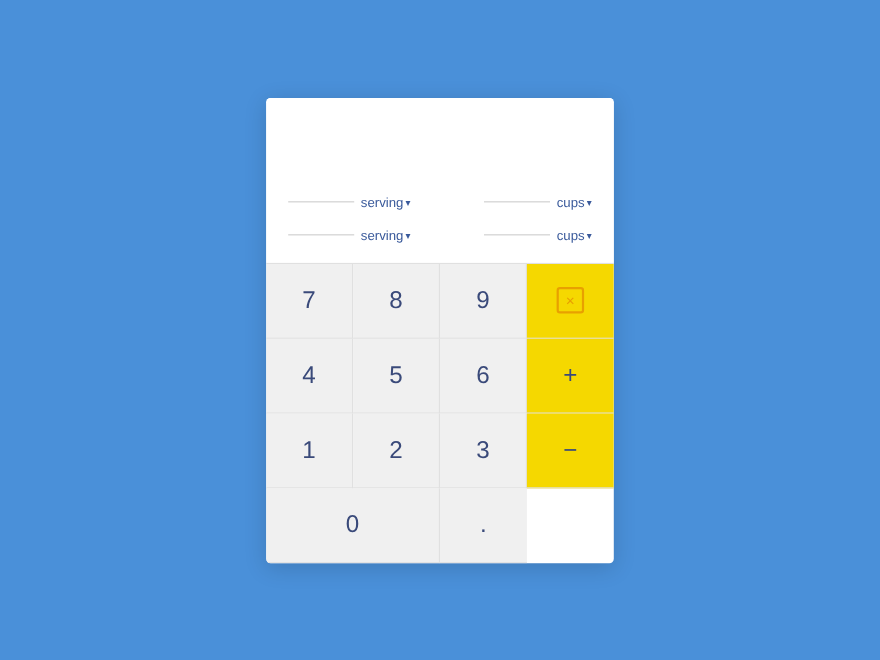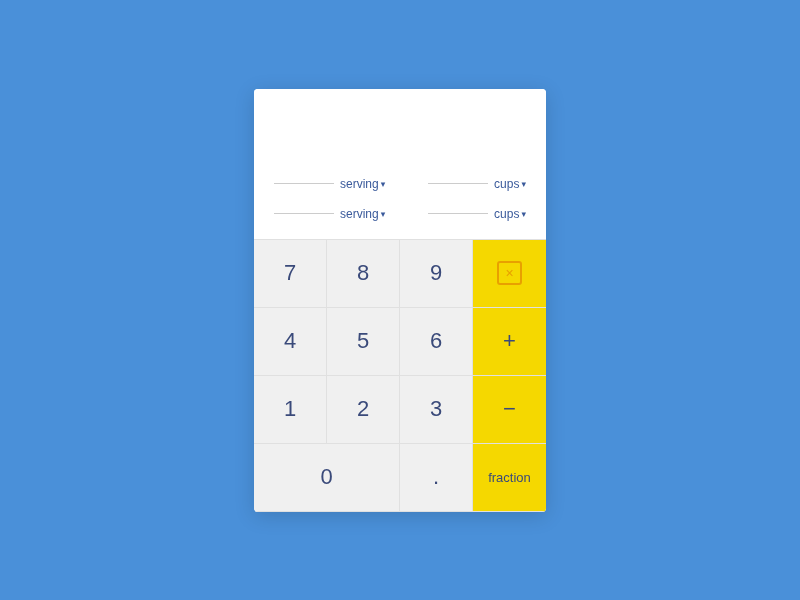--- a/index.html
+++ b/index.html
@@ -8,21 +8,21 @@
       width: 800px;
       height: 600px;
       background-color: #4a90d9;
       display: flex;
       align-items: center;
       justify-content: center;
       font-family: 'Helvetica Neue', Arial, sans-serif;
     }
 
     .calculator {
-      width: 292px;
+      width: 316px;
       background: #ffffff;
       border-radius: 4px;
       overflow: hidden;
       box-shadow: 0 4px 20px rgba(0,0,0,0.15);
     }
 
     .display-section {
       background: #ffffff;
       padding: 20px 16px 10px;
     }
@@ -179,15 +179,14 @@
     <div class="key">6</div>
     <div class="key yellow">+</div>
 
     <div class="key">1</div>
     <div class="key">2</div>
     <div class="key">3</div>
     <div class="key yellow">−</div>
 
     <div class="key zero">0</div>
     <div class="key">.</div>
-    <div class="key yellow fraction">fraction</div>
   </div>
 </div>
 
 </body></html>

